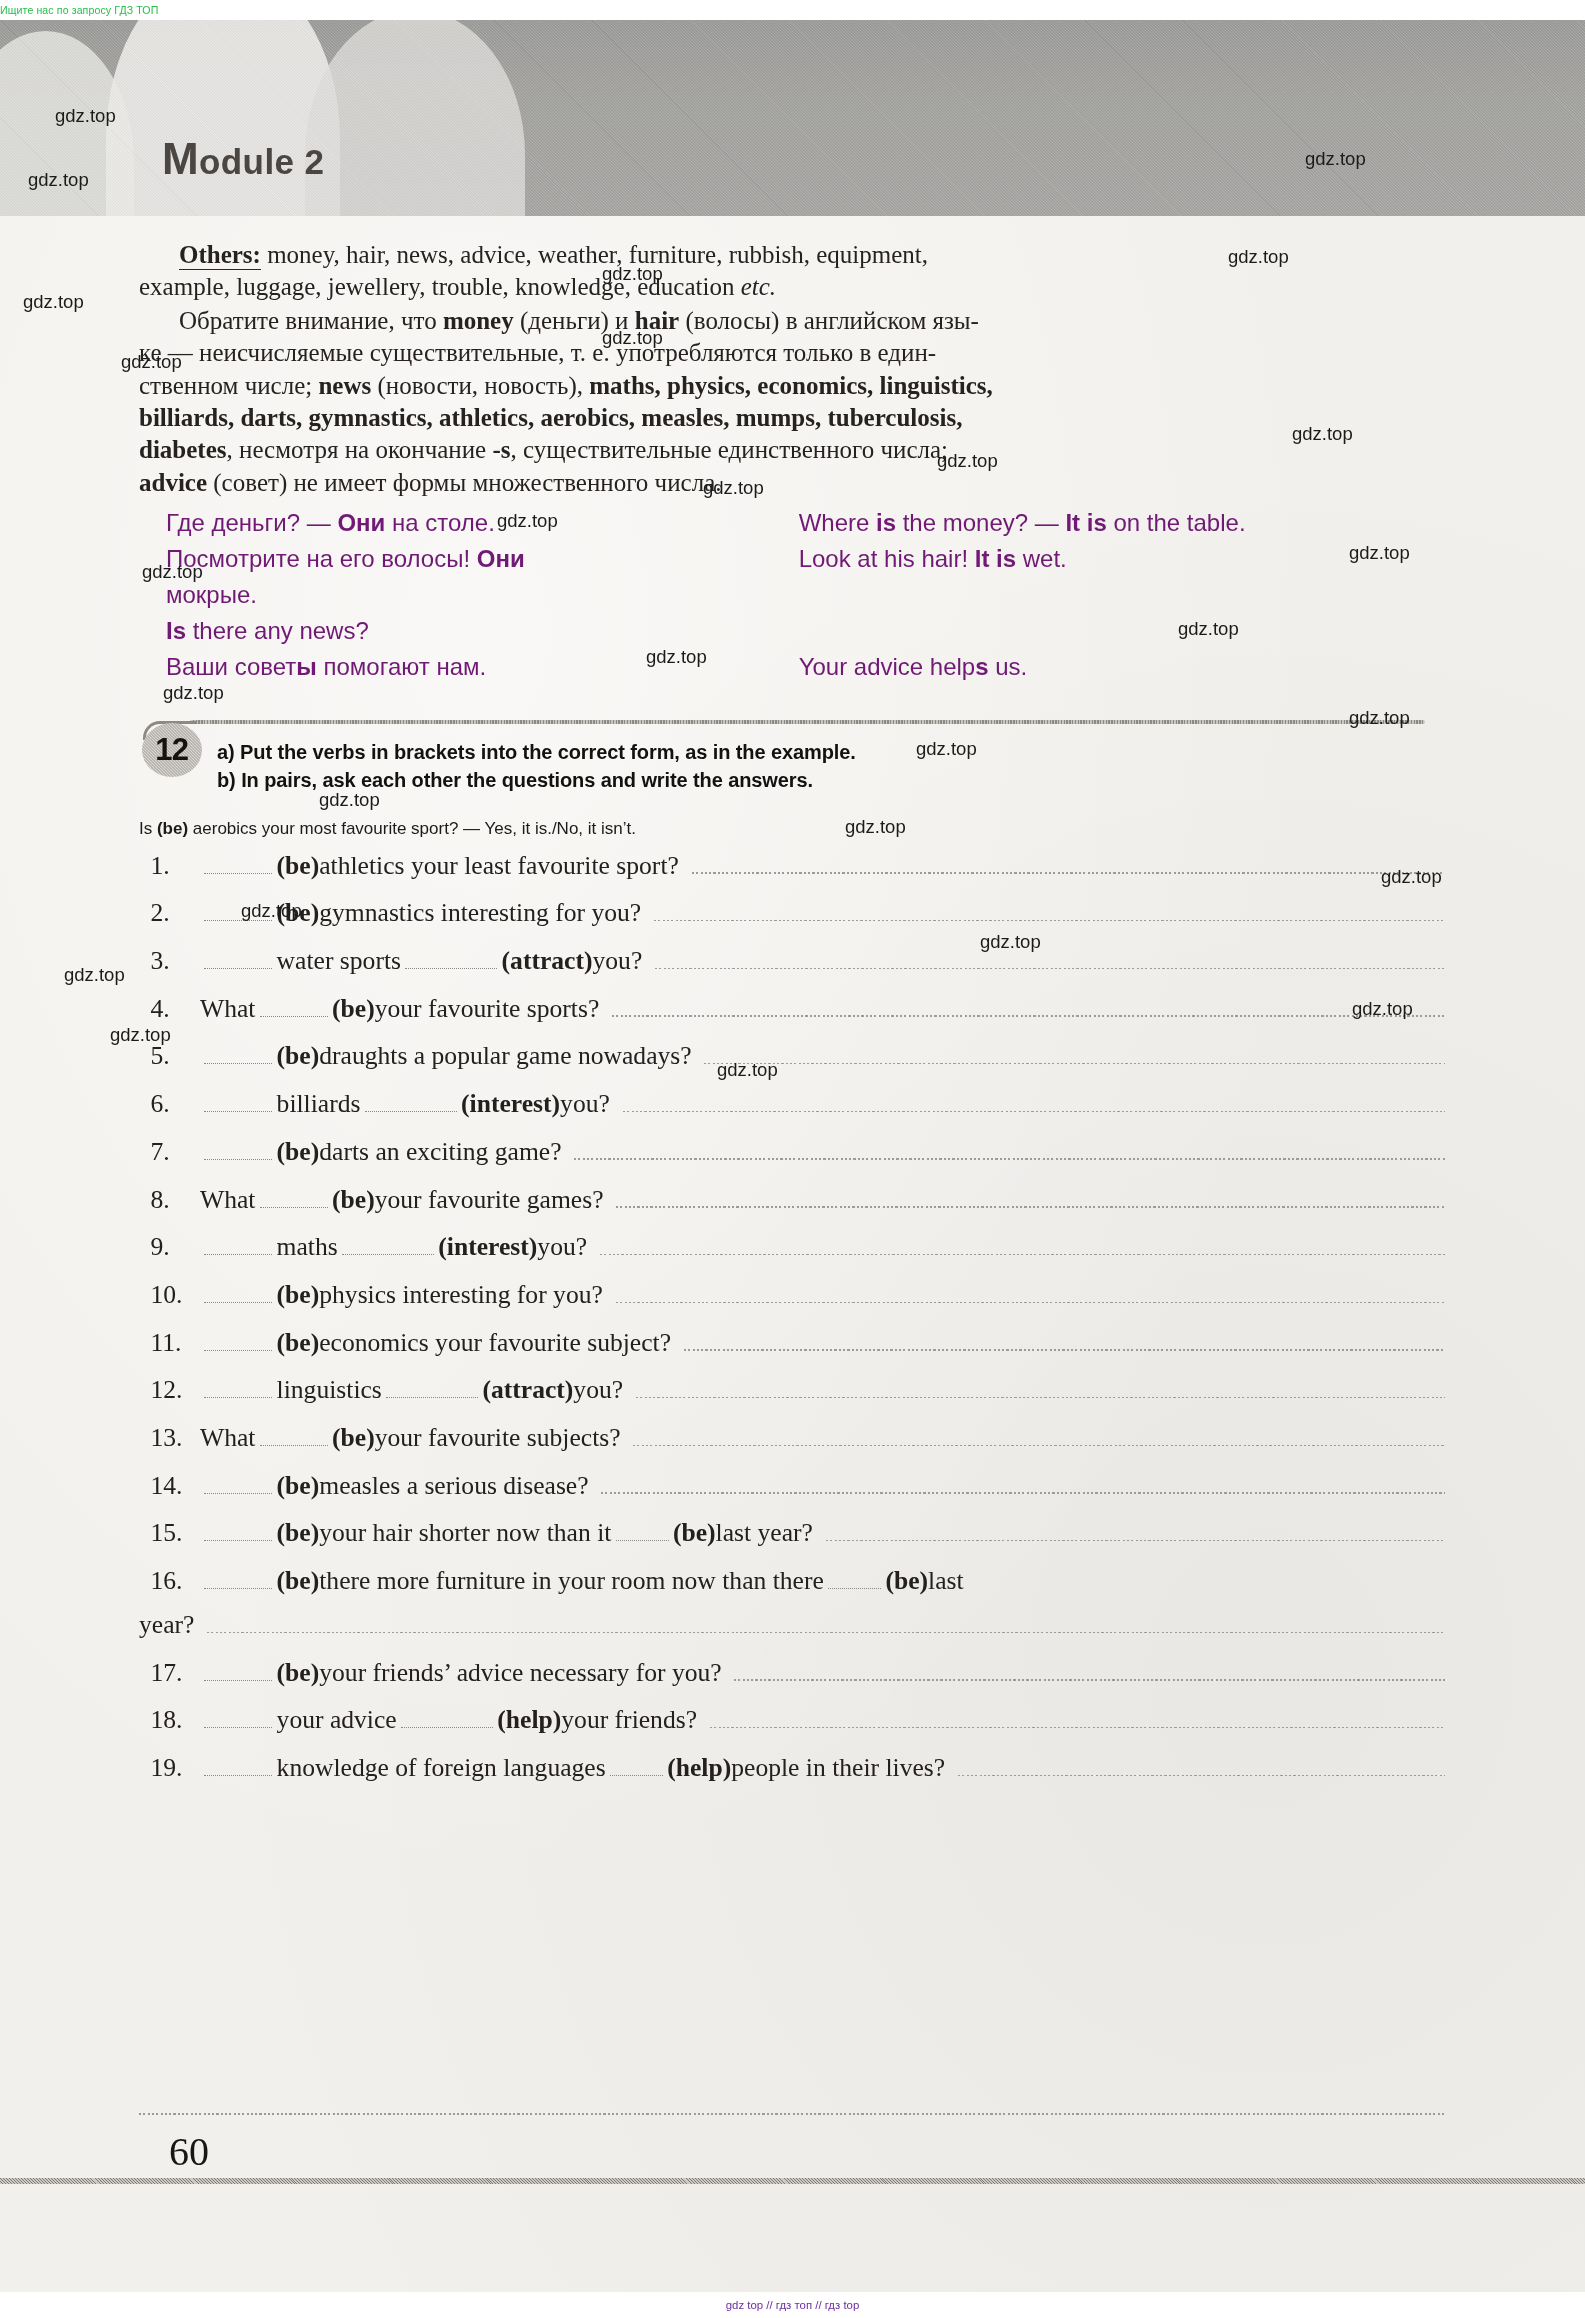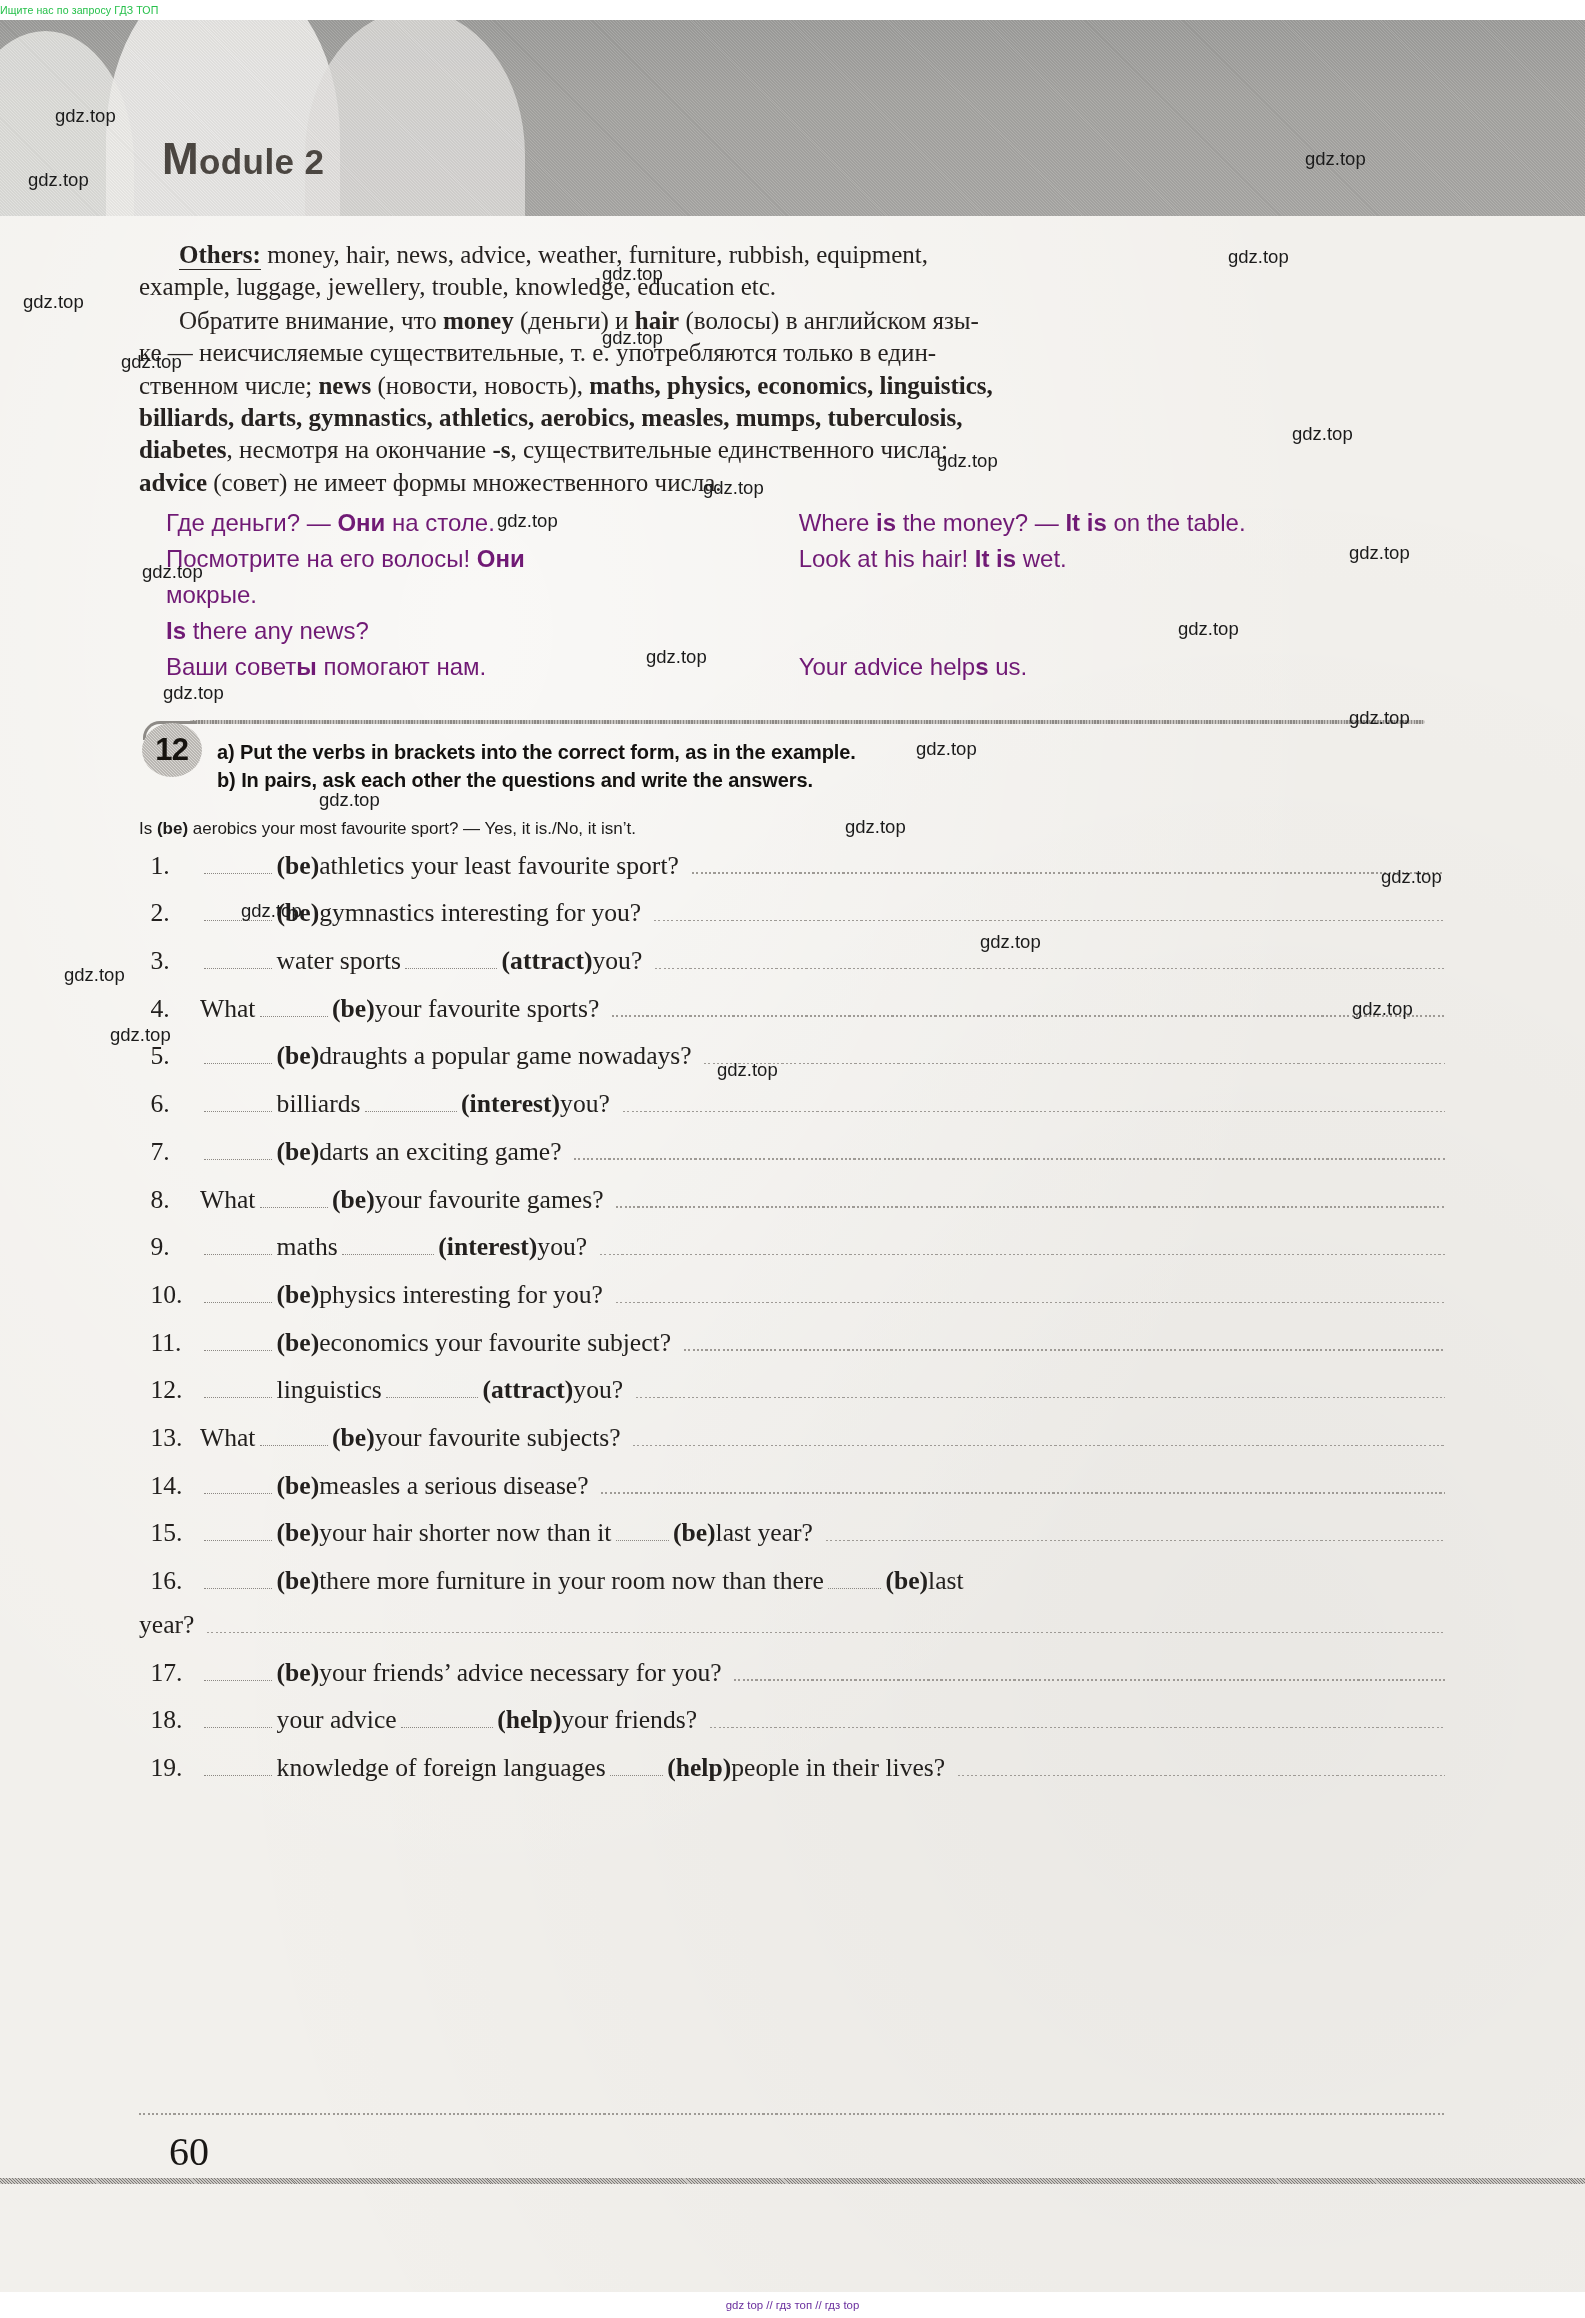--- a/index.html
+++ b/index.html
@@ -113,21 +113,21 @@
     text-align: justify;
     margin: 0 0 2.8px 0;
   }
   .para.first { text-indent: 40px; }
   .para b { font-weight: bold; }
   .u-others {
     font-weight: bold;
     border-bottom: 1.4px solid #2c2825;
     padding-bottom: 0.7px;
   }
-  .ital { }
+  .ital { font-style: italic; }
 
   .examples {
     position: relative;
     margin-top: 10px;
     font-family: "Liberation Sans", sans-serif;
     font-size: 24px;
     line-height: 1.32;
     color: #701a75;
     margin-left: 27px;
   }

